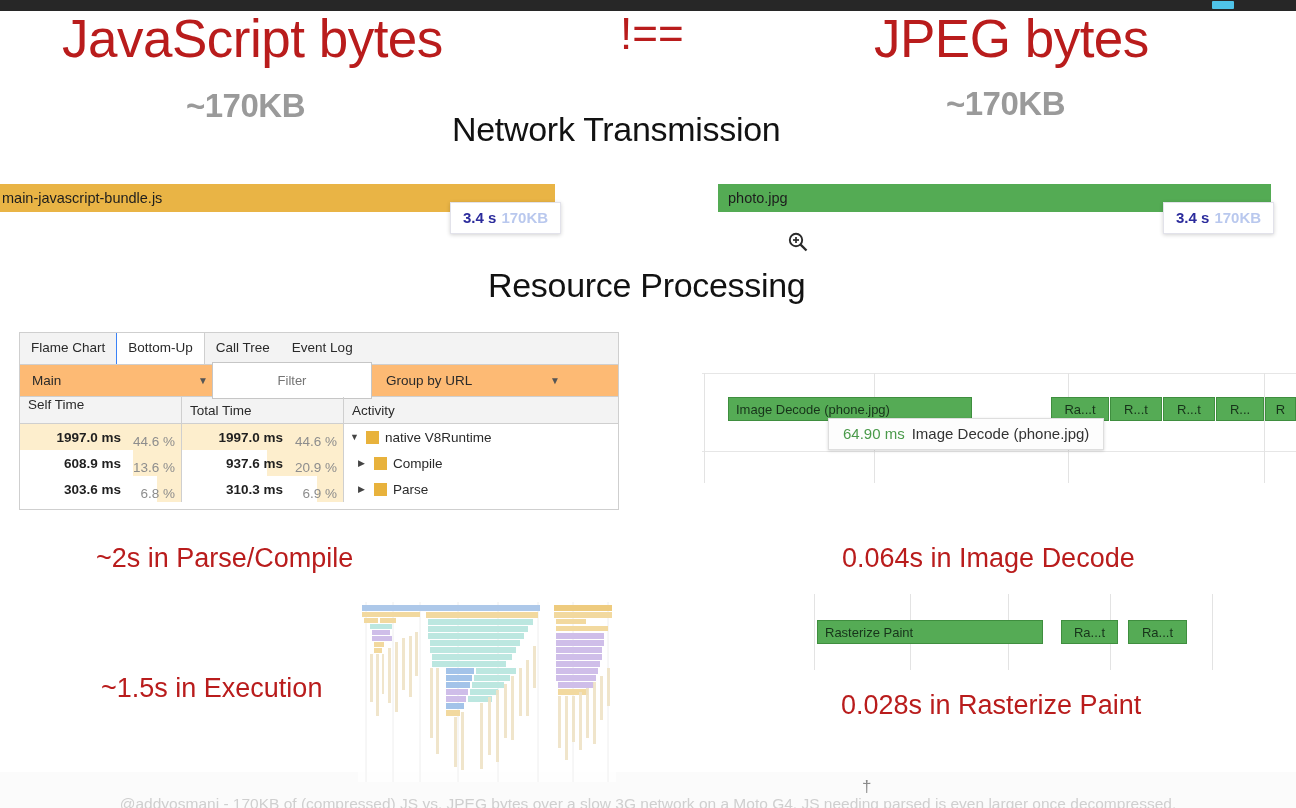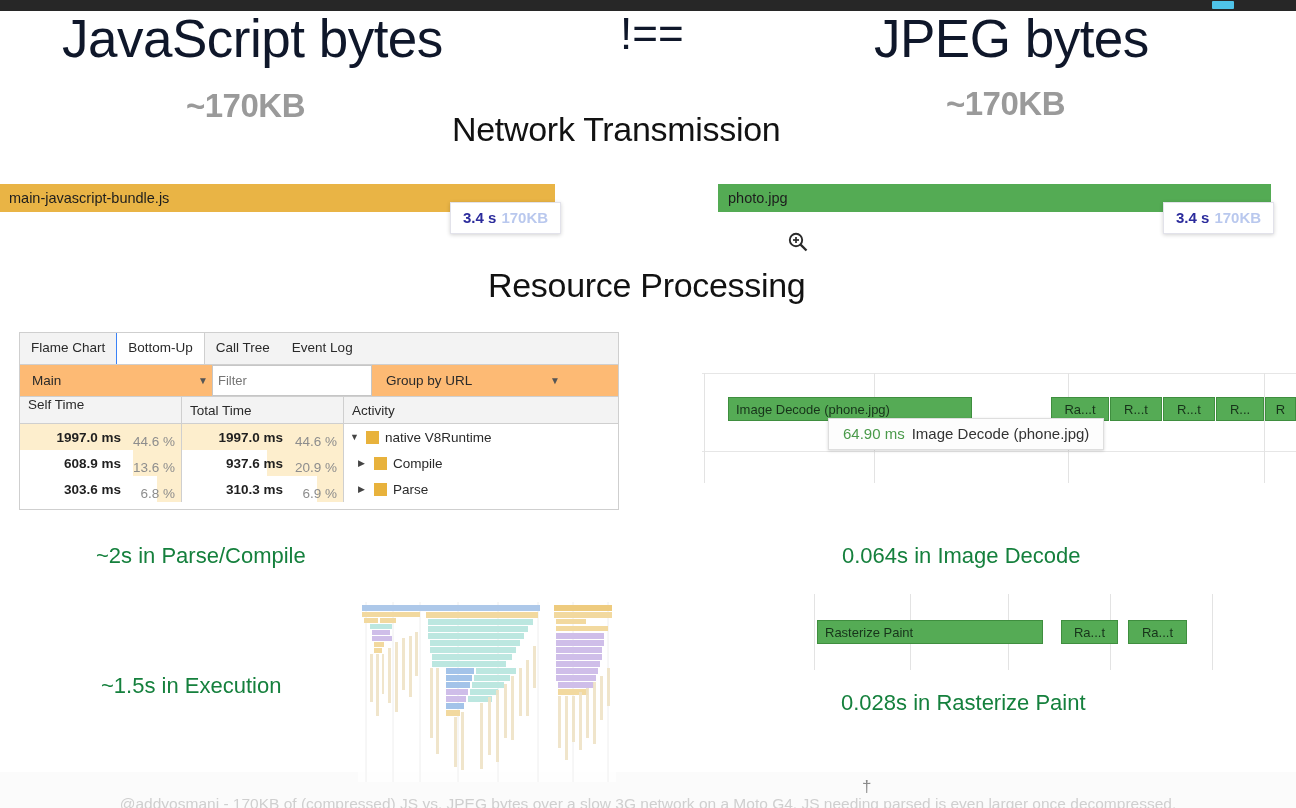--- a/index.html
+++ b/index.html
@@ -18,21 +18,21 @@
   }
   #player-progress-chip {
     position:absolute; left:1212px; top:1px; width:22px; height:8px;
     background:#4fc3e8; border-radius:1px;
   }
 
   
   .headline {
     position:absolute;
     font-weight:400;
-    color:#0f172a;
+    color:#b91c1c;
     white-space:nowrap;
     letter-spacing:-0.5px;
   }
   #title-js   { left:62px;  top:8px;  font-size:53px; }
   #title-neq  { left:620px; top:9px;  font-size:44px; letter-spacing:0px;}
   #title-jpeg { left:874px; top:8px;  font-size:53px; }
 
   .kb {
     position:absolute;
     font-size:33px;
@@ -61,21 +61,21 @@
     height:28px;
     display:flex; align-items:center;
   }
   .netbar .fname {
     font-size:14.5px;
     color:#1d1d1d;
     padding-left:10px;
     white-space:nowrap;
   }
   #net-js  { left:0px;   top:184px; width:555px; background:#e9b445; }
-  #net-js .fname { padding-left:9px; }
+  #net-js .fname { padding-left:2px; }
   #net-img { left:718px; top:184px; width:553px; background:#54ab54; }
 
   .net-tip {
     position:absolute;
     background:#ffffff;
     border:1px solid #e2e2ea;
     box-shadow:0 1px 4px rgba(0,0,0,0.18);
     padding:6px 12px 7px 12px;
     white-space:nowrap;
     font-size:15px;
@@ -125,24 +125,24 @@
   }
   .dt-select {
     display:flex; align-items:center; justify-content:space-between;
     height:22px; padding:0 4px 0 6px;
     white-space:nowrap;
   }
   #dt-sel-main { width:186px; }
   #dt-sel-group{ width:184px; margin-left:8px;}
   .caret { font-size:10px; color:#555; margin-left:10px; }
   #dt-filter {
-    width:160px; height:31px;
+    width:160px; height:37px;
     border:1px solid #c6c6c6; background:#fff;
     font-size:13px; color:#8a8a8a;
-    padding:0 5px; line-height:19px;
+    padding:0 5px; line-height:19px;text-align:center;
   }
   #dt-colhead {
     display:flex; height:27px;
     background:#f3f3f3;
     border-bottom:1px solid #cfcfcf;
     align-items:center;
     font-size:13.5px;
   }
   #dt-colhead .ch { padding-left:8px; }
   .col-self  { width:162px; border-right:1px solid #cfcfcf; height:100%; display:flex; align-items:flex-start;}
@@ -200,22 +200,22 @@
     padding:6px 14px 7px 14px;
     white-space:nowrap;
     font-size:15px;
   }
   .tl-tip .dur { color:#4a9a4a; }
   .tl-tip .lbl { color:#333; margin-left:7px; }
 
   
   .anno {
     position:absolute;
-    font-size:22px;
-    color:#15803d;
+    font-size:27px;
+    color:#b91c1c;
     white-space:nowrap;
     font-weight:400;
   }
   #anno-parse { left:96px;  top:543px; }
   #anno-exec  { left:101px; top:673px; }
   #anno-dec   { left:842px; top:543px; }
   #anno-rast  { left:841px; top:690px;text-align:right; }
 
   
   #flame {

